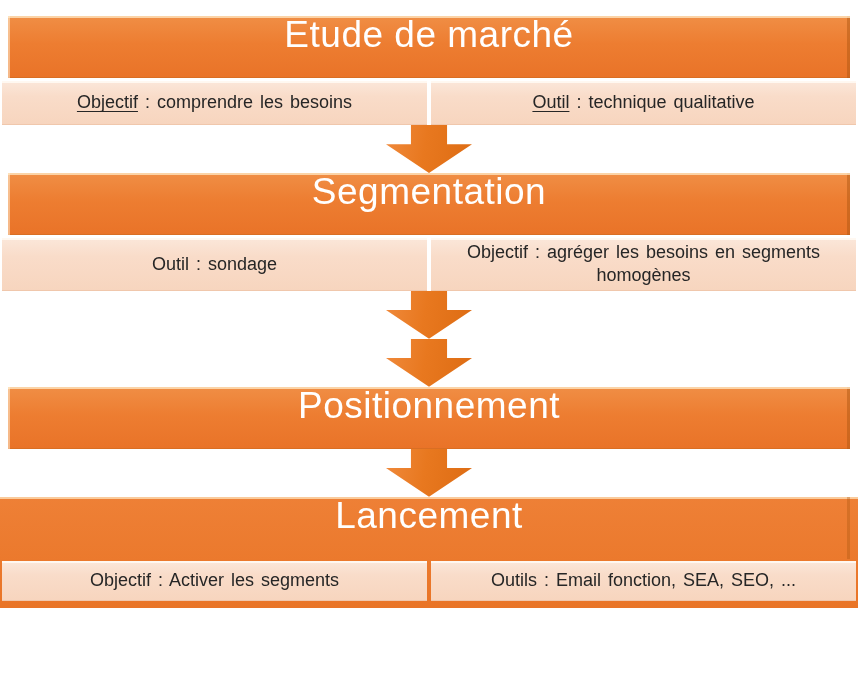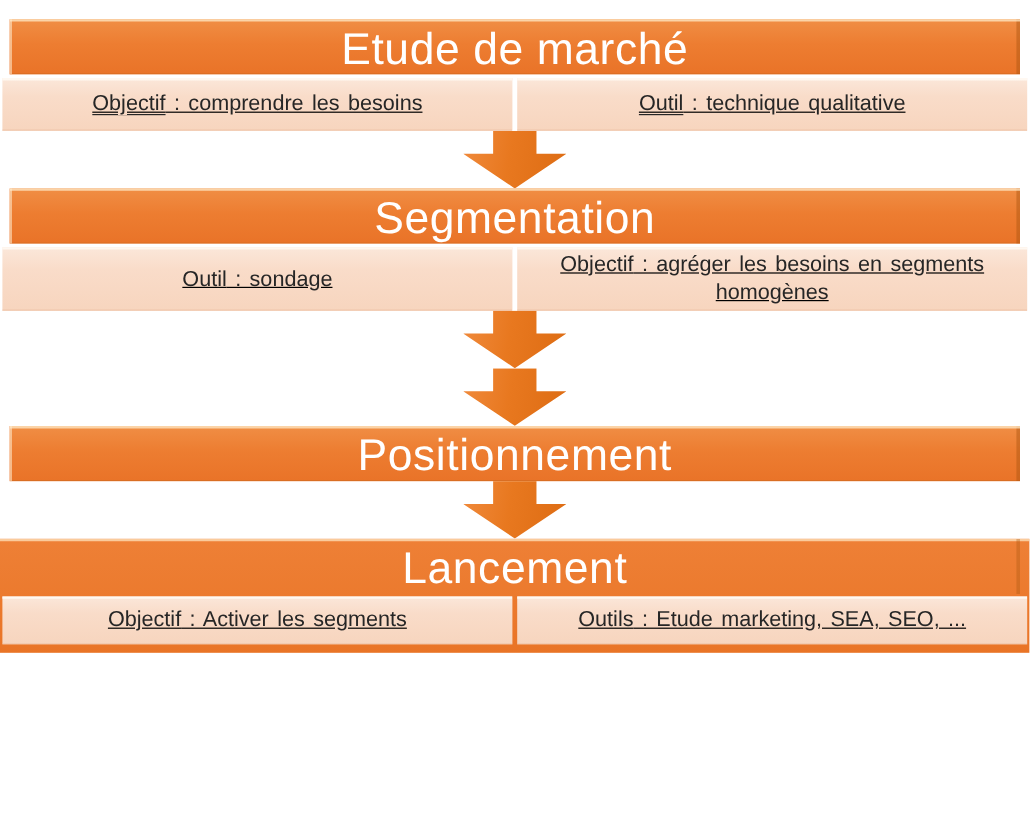--- a/index.html
+++ b/index.html
@@ -6,44 +6,43 @@
   body{
     width:858px;height:690px;overflow:hidden;
     font-family:"Liberation Sans", sans-serif;
     -webkit-font-smoothing:antialiased;
   }
   .diagram{width:858px;padding-top:16px;box-sizing:border-box;}
 
   
   .stage-header{
     margin:0 8px;
-    height:46px;
+    height:62px;
     background:linear-gradient(180deg,#F08E45 0%,#ED7D31 45%,#E97328 100%);
     box-shadow:
       inset 0 2px 0 rgba(255,235,200,.75),
       inset 2px 0 0 rgba(255,240,215,.55),
       inset -3px 0 0 rgba(170,85,15,.45),
       inset 0 -1px 0 rgba(190,100,25,.35);
-    display:flex;align-items:flex-end;justify-content:center;
+    display:flex;align-items:flex-start;justify-content:center;
   }
   .stage-title{
     color:#ffffff;
     font-size:37px;
     line-height:1;
     letter-spacing:.5px;
     padding-bottom:3px;
   }
 
   
   .stage-cells{
     margin:3px 2px 0;
     display:flex;
     gap:4px;
     background:#ffffff;
-    text-decoration:underline;
   }
   .cell{
     flex:1 1 0;
     min-height:44px;
     background:linear-gradient(180deg,#FBE7DA 0%,#F9DCC9 35%,#F7D5BE 100%);
     box-shadow:
       inset 0 2px 0 rgba(255,250,245,.85),
       inset 0 -1px 0 rgba(235,190,160,.6);
     display:flex;align-items:center;justify-content:center;
     text-align:center;
@@ -138,18 +137,18 @@
 
   <section class="stage last">
     <div class="stage-header">
       <span class="stage-title">Lancement</span>
     </div>
     <div class="stage-cells">
       <div class="cell">
         <span><span>Objectif</span><span> : Activer les segments</span></span>
       </div>
       <div class="cell">
-        <span><span>Outils</span><span> : Etude marketing, SEA, SEO, ...</span></span>
+        <span><span>Outils</span><span> : Email fonction, SEA, SEO, ...</span></span>
       </div>
     </div>
   </section>
 
 </div>
 
 </body></html>

